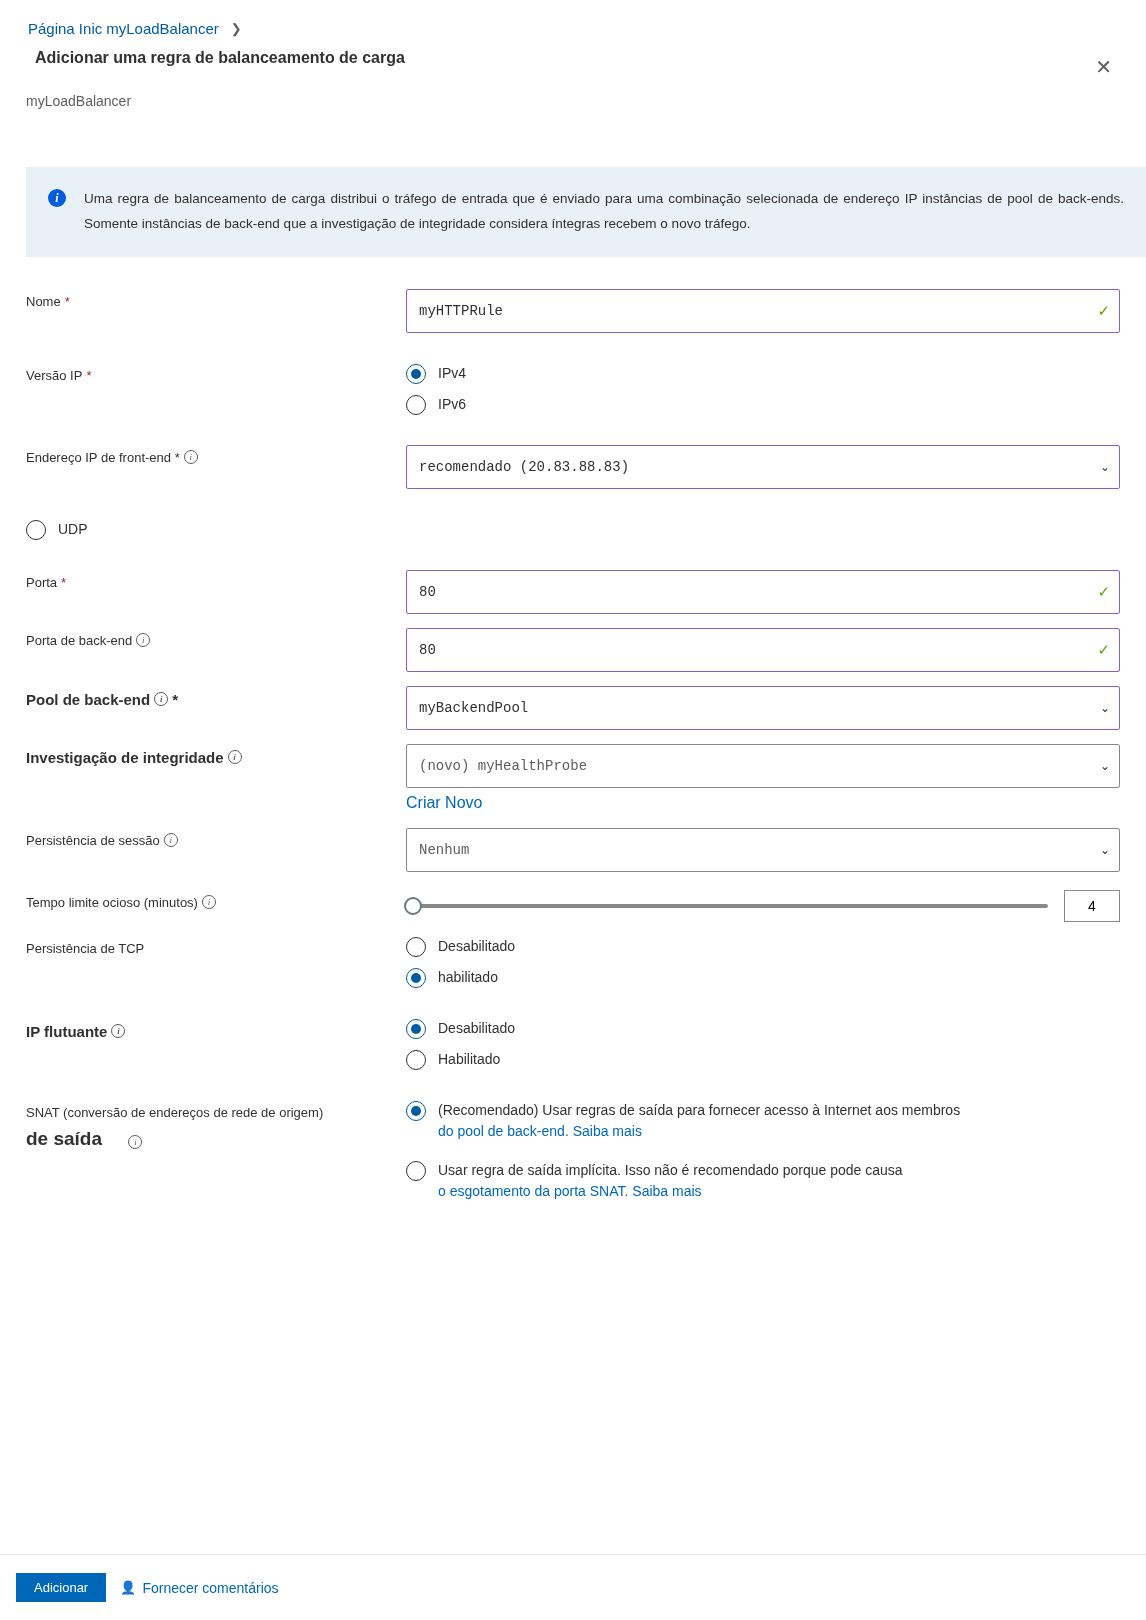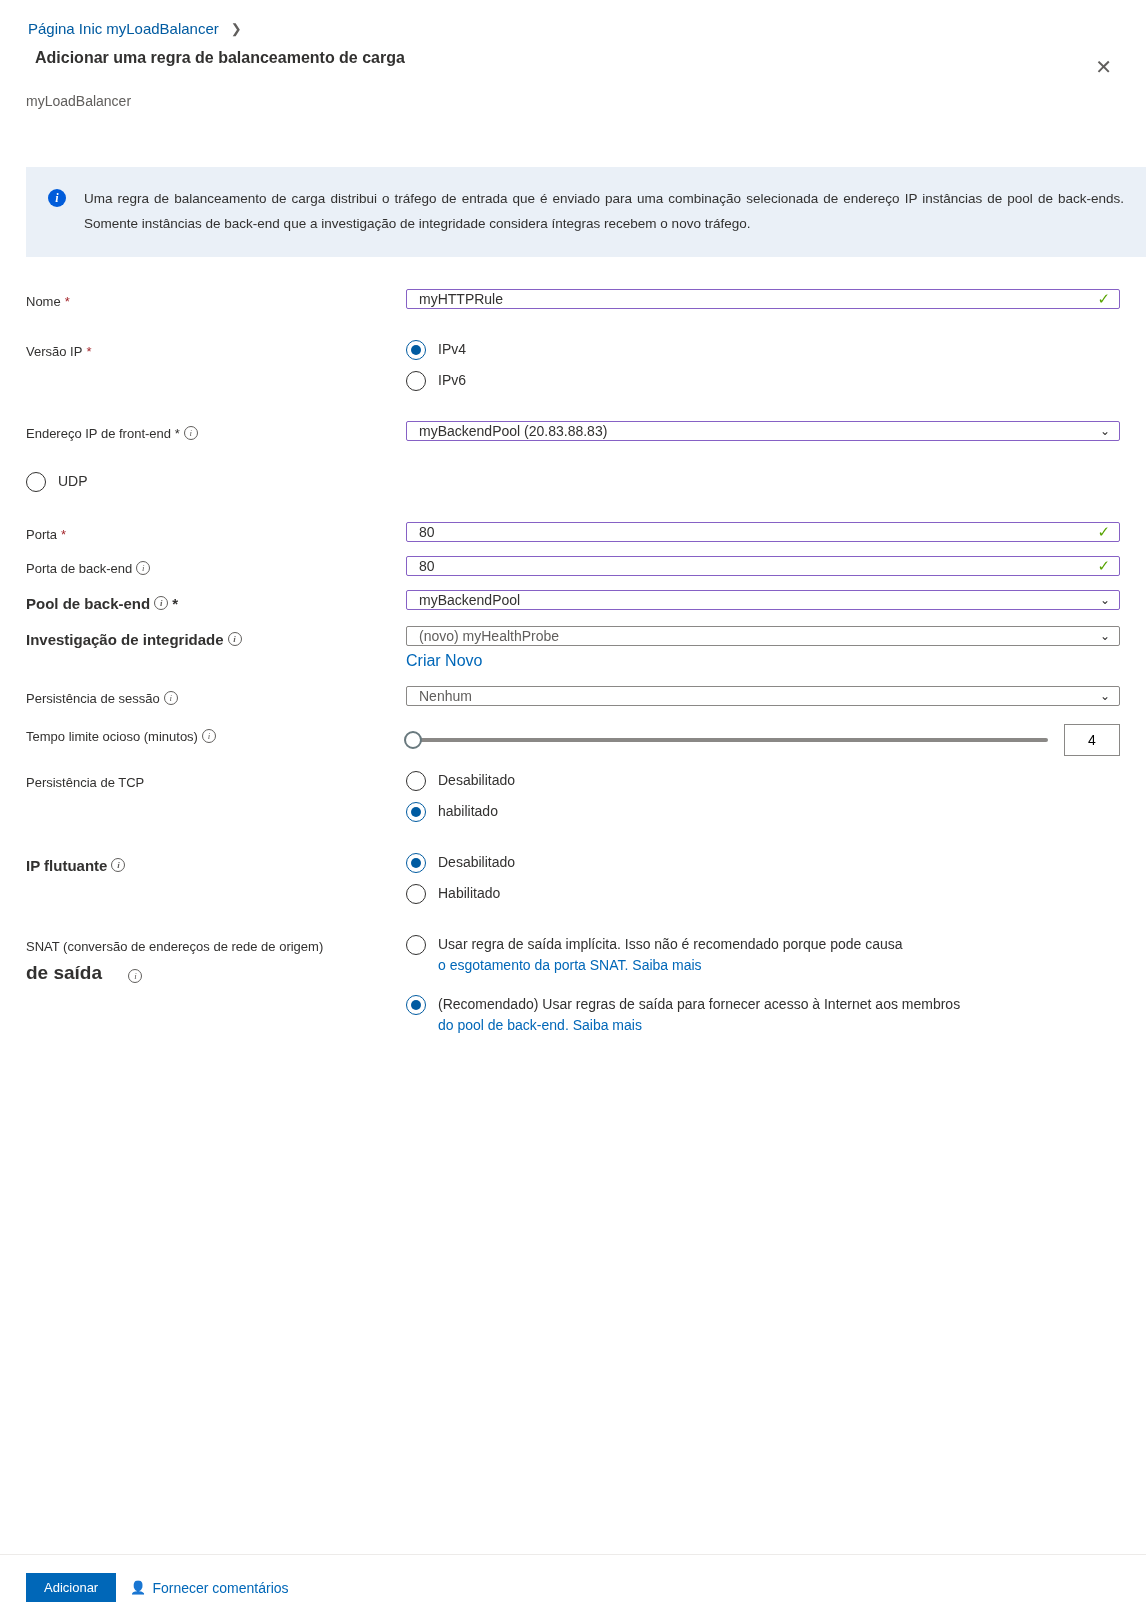--- a/index.html
+++ b/index.html
@@ -80,28 +80,29 @@
     display: inline-flex;
     align-items: center; justify-content: center;
     font-size: 9px; color: #605e5c;
     cursor: pointer;
     font-style: italic;
     font-family: serif;
   }
   .input-col { flex: 1; padding-right: 26px; }
   .text-input, .select-input {
     width: 100%;
-    height: 20px;
+    height: 44px;
     border: 1px solid #8661c5;
     border-radius: 2px;
     padding: 0 36px 0 12px;
     font-size: 14px;
     color: #323130;
     background: #fff;
     position: relative;
+    font-family: Liberation Mono, monospace;
   }
   .select-gray { border-color: #8a8886; color: #605e5c; }
   .select-gray .select-val { color: #605e5c; }
   .input-wrap { position: relative; }
   .check-icon {
     position: absolute; right: 10px; top: 50%;
     transform: translateY(-50%);
     color: #57a300; font-size: 15px;
   }
   .select-chevron {
@@ -152,21 +153,21 @@
   .slider-value {
     width: 56px; height: 32px;
     border: 1px solid #8a8886;
     text-align: center;
     font-size: 14px;
   }
   .footer {
     position: absolute;
     bottom: 0; left: 0; right: 0;
     border-top: 1px solid #edebe9;
-    padding: 18px 26px;
+    padding: 18px 16px;
     display: flex; align-items: center; gap: 14px;
   }
   .btn-primary {
     background: #0067b8; color: #fff;
     border: none; padding: 7px 18px;
     font-size: 13px; cursor: pointer;
   }
   .btn-link {
     color: #0067b8; font-size: 14px;
     cursor: pointer; display: flex; align-items: center; gap: 6px;
@@ -228,21 +229,21 @@
   </div>
 
   <div class="form-row tall">
     <div class="label-col">
       <span>Endereço IP de front-end *</span>
       <span class="help-icon">i</span>
     </div>
     <div class="input-col">
       <div class="input-wrap">
         <div class="select-input">
-          <span class="select-val">myBackendPool (20.83.88.83)</span>
+          <span class="select-val">recomendado (20.83.88.83)</span>
         </div>
         <span class="select-chevron">⌄</span>
       </div>
     </div>
   </div>
 
   <div class="form-row tall">
     <div class="input-col">
       <div class="radio-group">
         <div class="radio-item">
@@ -379,31 +380,31 @@
   </div>
 
   <div class="form-row">
     <div class="label-col" style="align-items:center">
       <span>SNAT (conversão de endereços de rede de origem)</span>
       <span class="label-line2"><span>de saída</span> &nbsp;&nbsp;&nbsp;&nbsp;<span class="help-icon" style="font-weight:normal">i</span></span>
     </div>
     <div class="input-col">
       <div class="radio-group" style="gap:18px">
         <div class="radio-item">
+          <div class="radio selected"></div>
+          <span class="radio-label">
+            <span>(Recomendado) Usar regras de saída para fornecer acesso à Internet aos membros </span><br>
+            <span class="link"><span>do pool de back-end. </span><span>Saiba mais</span></span>
+          </span>
+        </div>
+        <div class="radio-item">
           <div class="radio"></div>
           <span class="radio-label">
             <span>Usar regra de saída implícita. Isso não é recomendado porque pode causa</span><br>
             <span class="link"><span>o esgotamento da porta SNAT. </span><span>Saiba mais</span></span>
-          </span>
-        </div>
-        <div class="radio-item">
-          <div class="radio selected"></div>
-          <span class="radio-label">
-            <span>(Recomendado) Usar regras de saída para fornecer acesso à Internet aos membros </span><br>
-            <span class="link"><span>do pool de back-end. </span><span>Saiba mais</span></span>
           </span>
         </div>
       </div>
     </div>
   </div>
 
 </div>
 
 <div class="footer">
   <button class="btn-primary">Adicionar</button>

